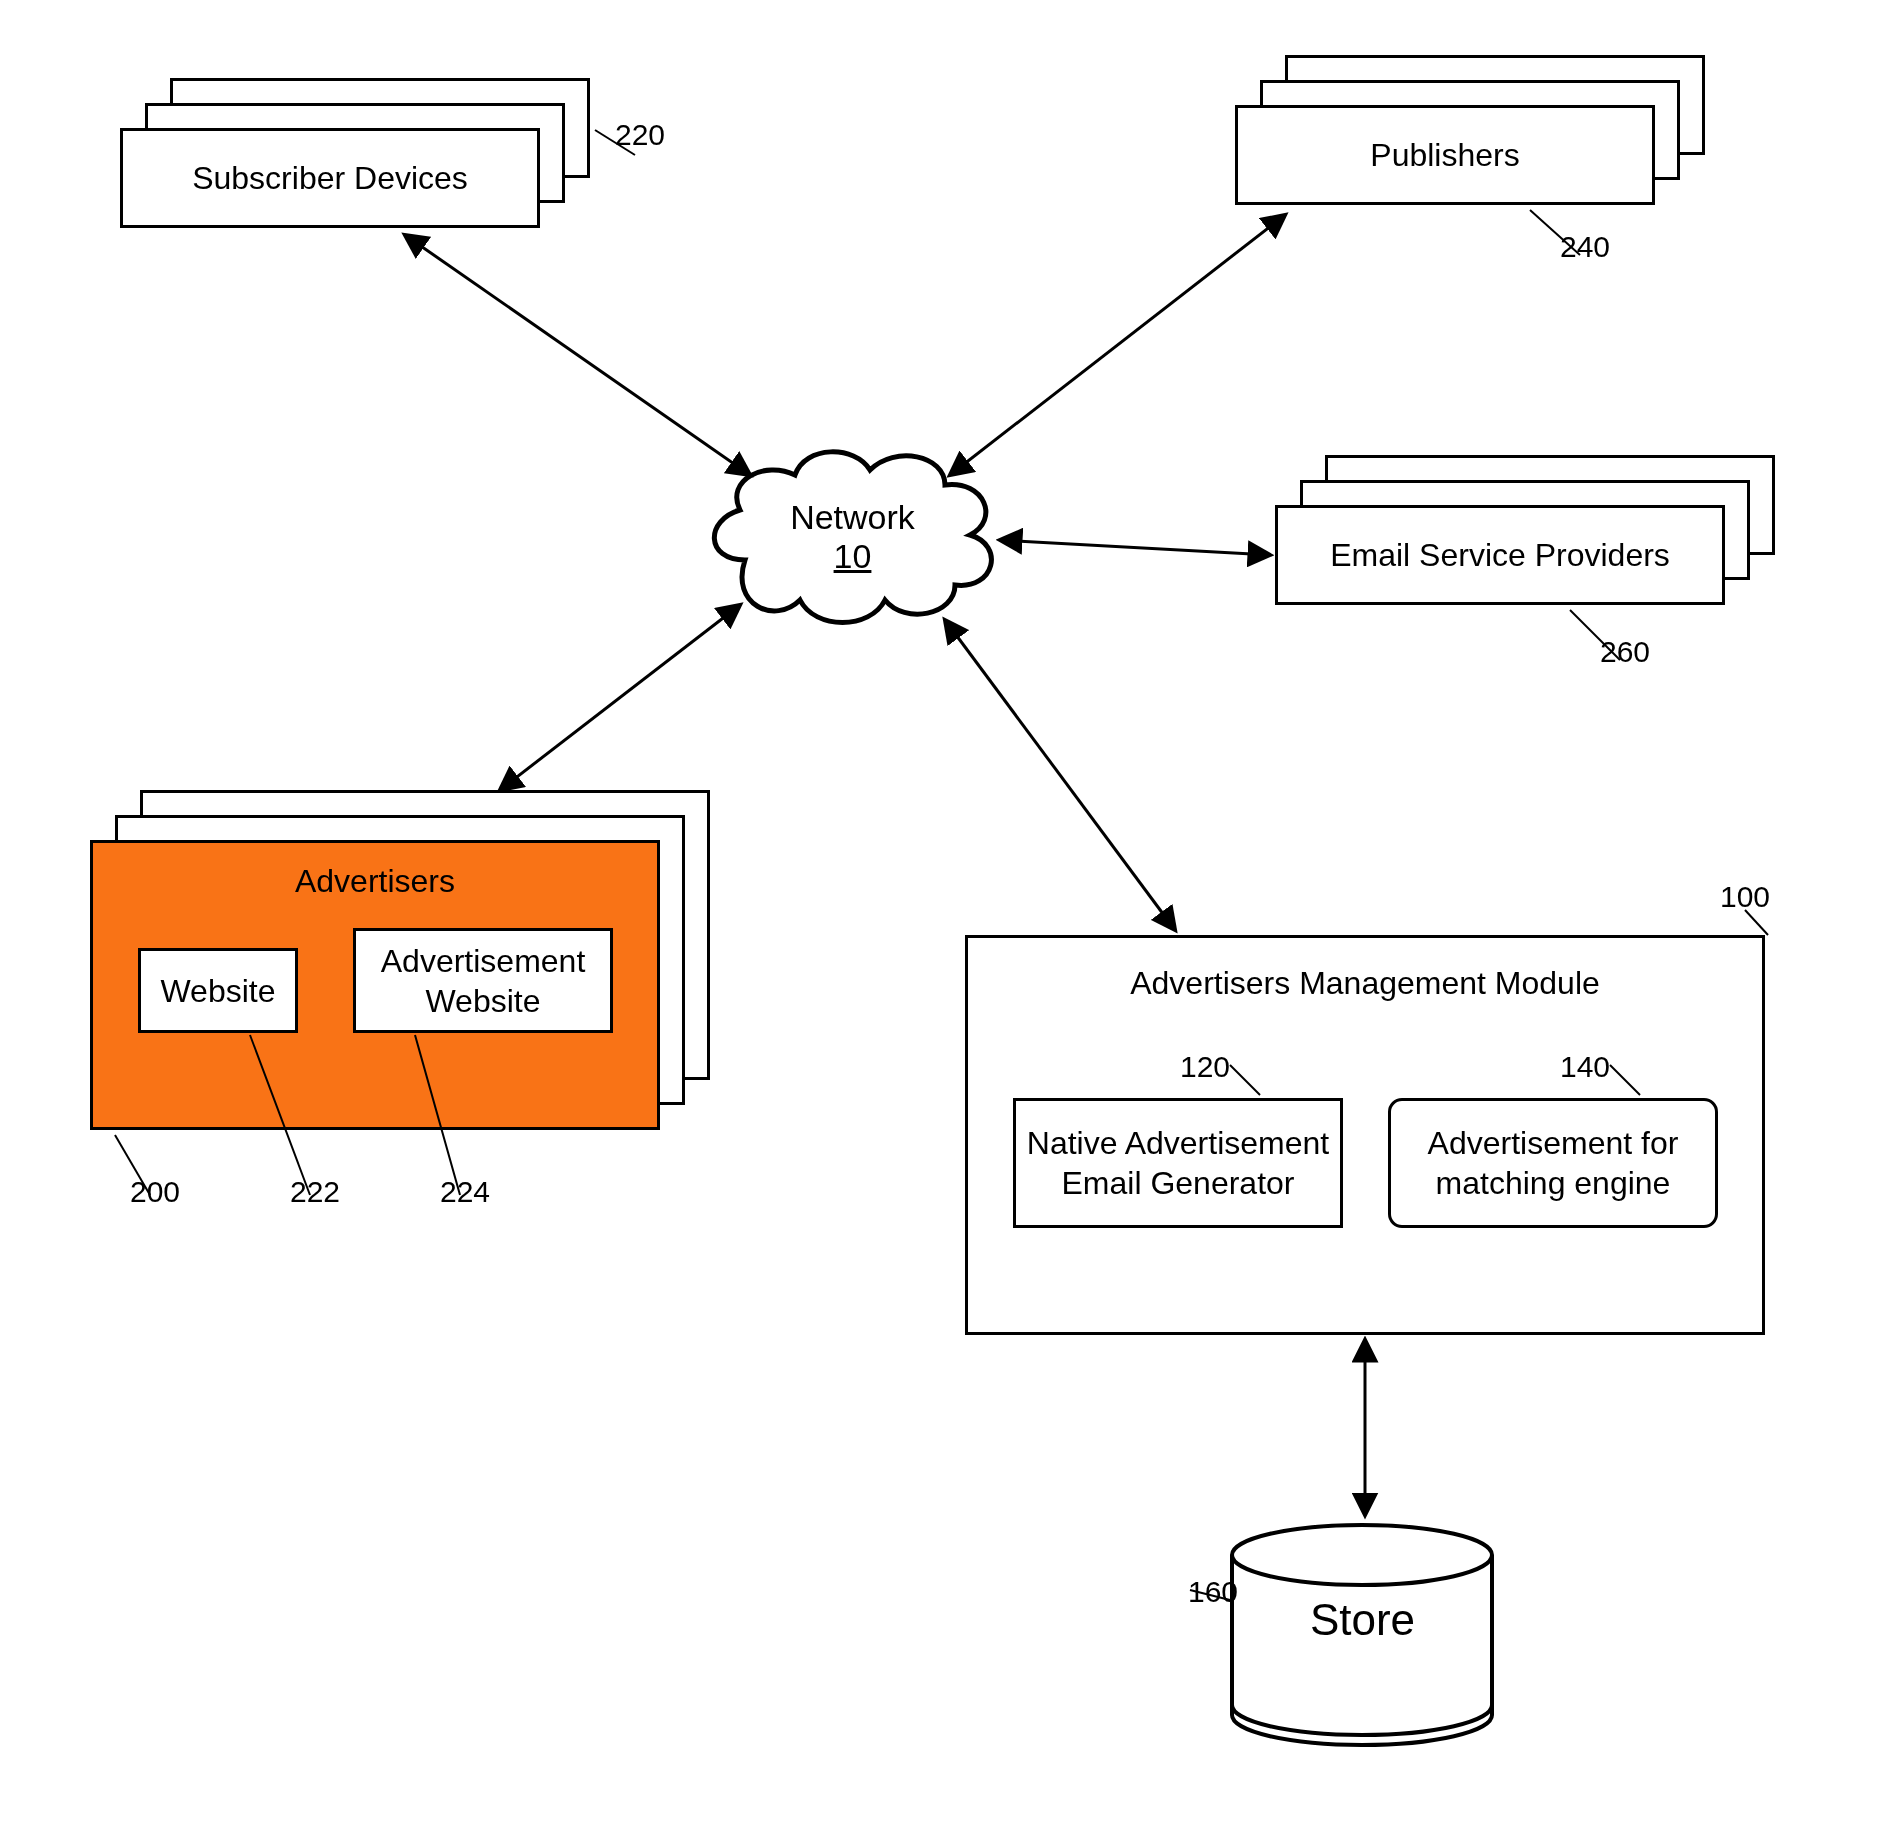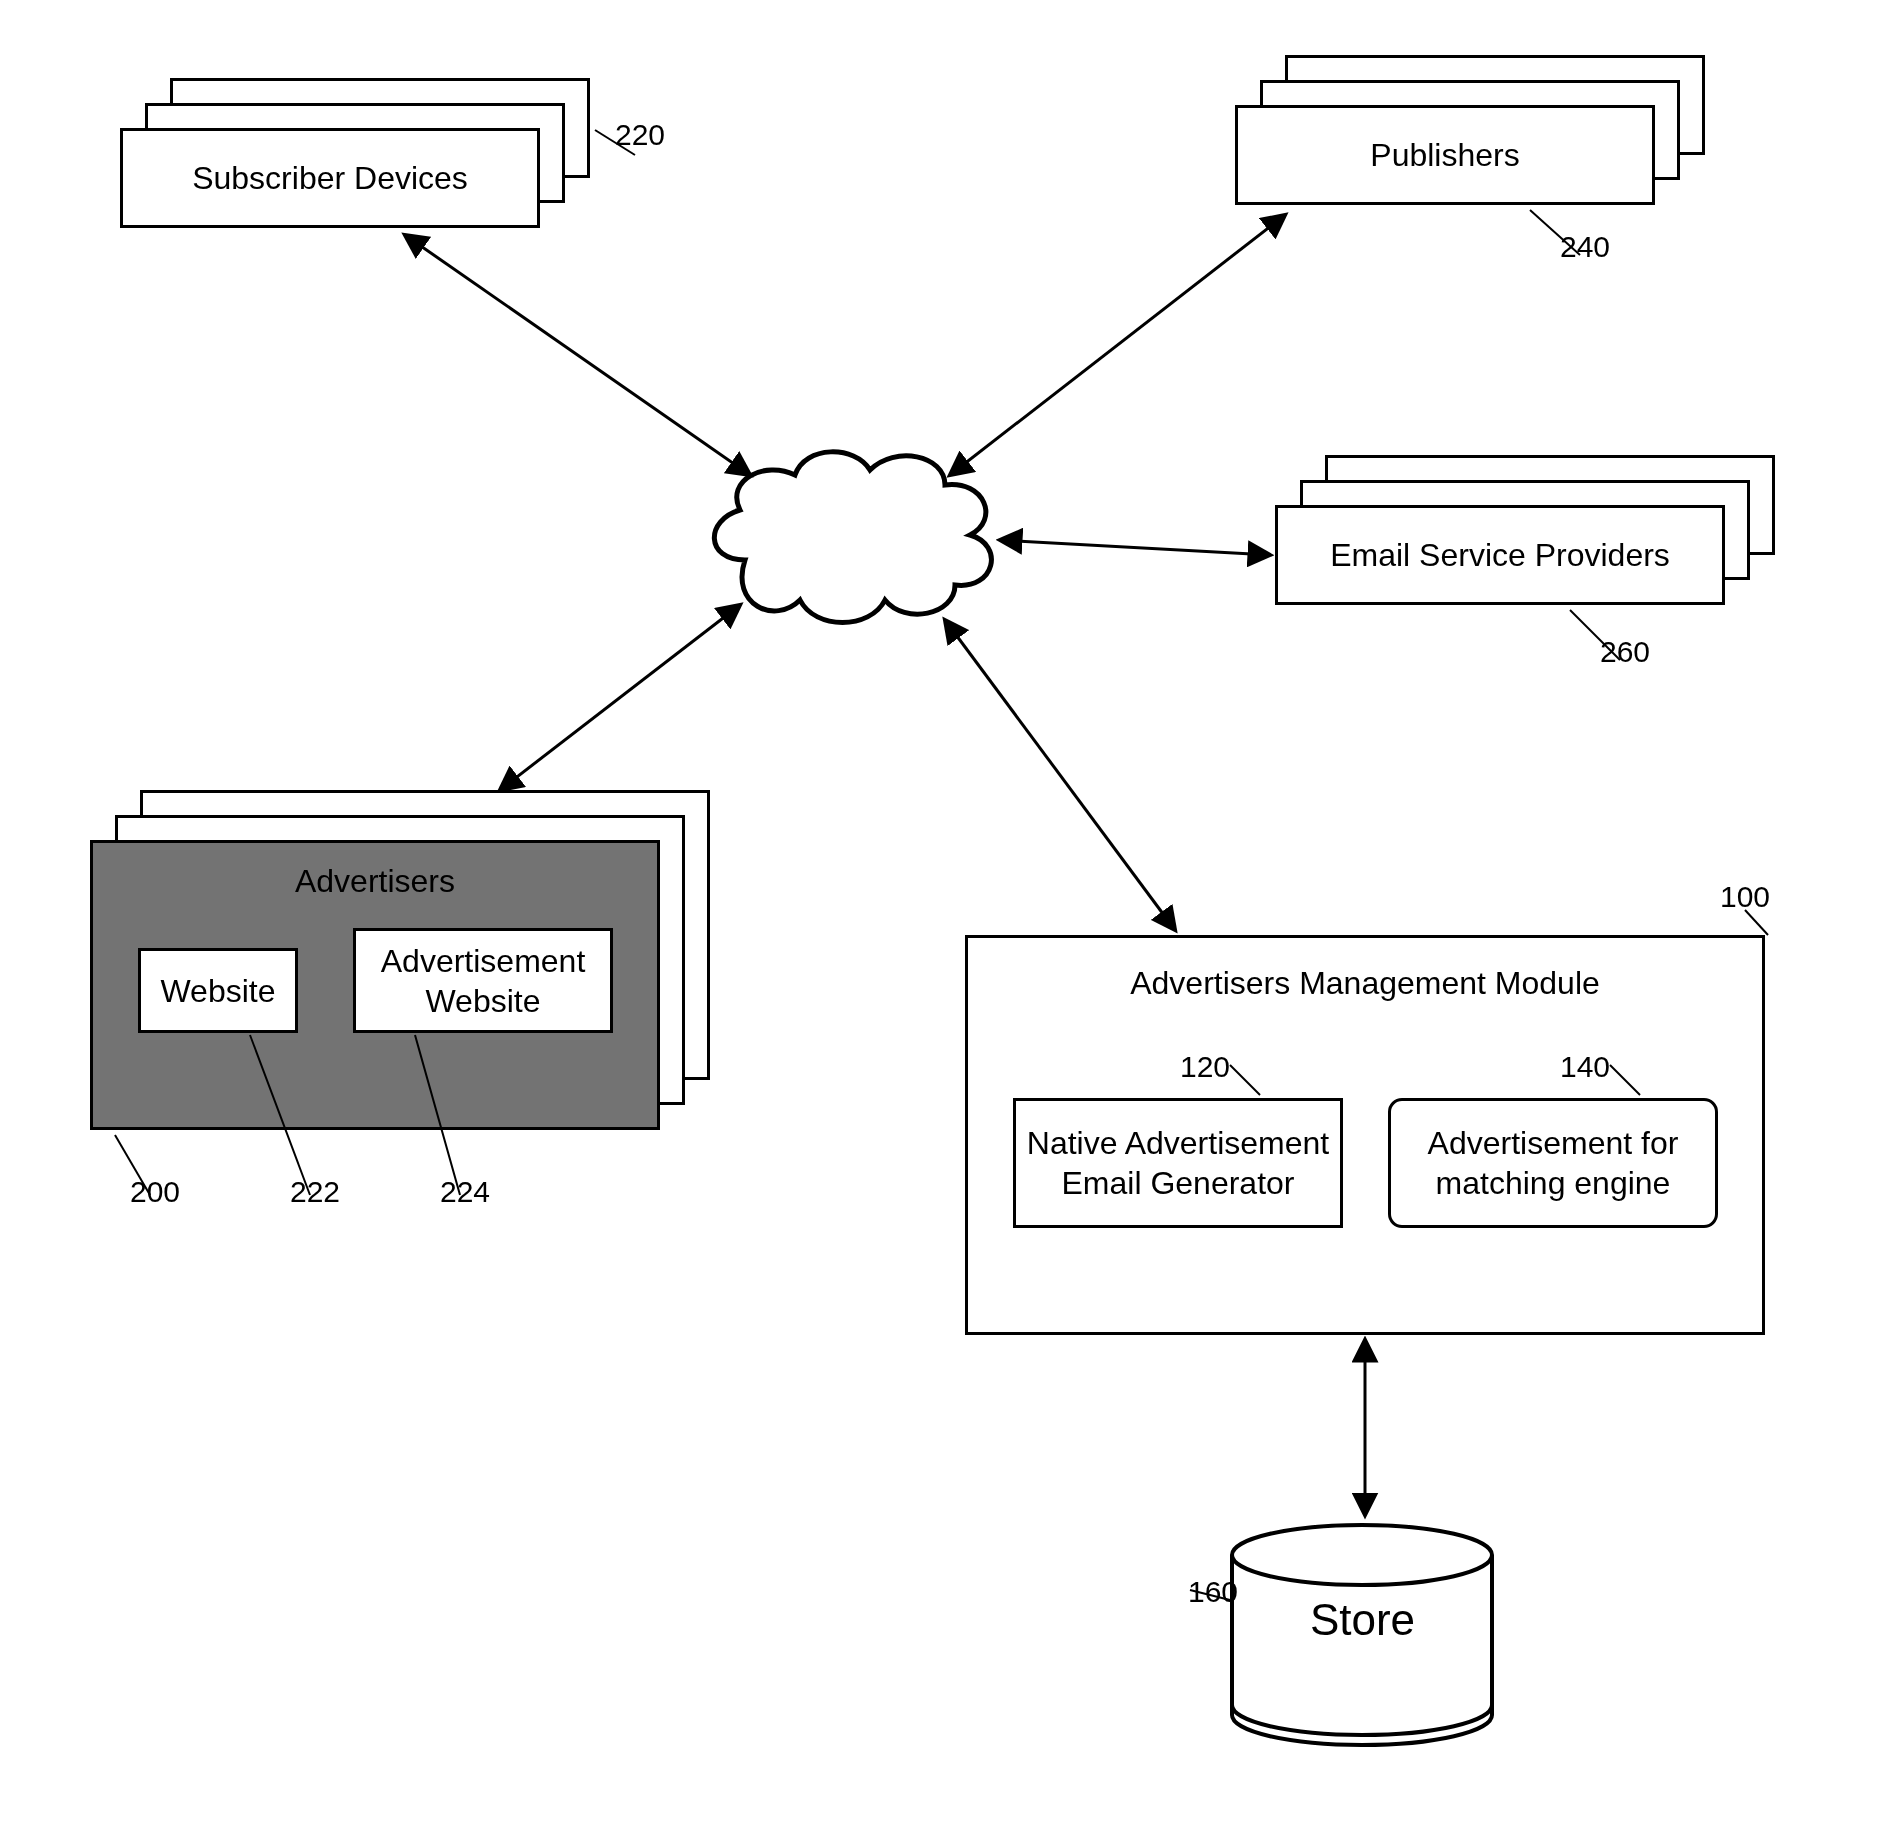--- a/index.html
+++ b/index.html
@@ -106,26 +106,30 @@
                C 10 130 10 90 45 80
                C 30 50 70 30 100 45
                C 110 15 160 15 175 40
                C 200 15 250 25 250 55
                C 290 50 305 90 275 105
                C 310 115 300 160 260 155
                C 260 185 210 195 190 170
                C 175 200 120 200 105 170
                C 80 195 35 175 50 130 Z" fill="#fff" stroke="#000" stroke-width="5"></path>
     </svg>
+    <div class="network-label" style="top:68px; left:0;">
+      <div>Network</div>
+      <div class="network-num">10</div>
+    </div>
   </div>
 
   <div class="stack3" style="left:90px; top:790px;">
     <div class="layer" style="left:50px; top:0; width:570px; height:290px;"></div>
     <div class="layer" style="left:25px; top:25px; width:570px; height:290px;"></div>
-    <div class="layer" style="left:0; top:50px; width:570px; height:290px; background:#737373; border:3px solid #000;">
+    <div class="layer" style="left:0; top:50px; width:570px; height:290px; background:#f97316; border:3px solid #000;">
       <div class="label" style="top:20px; left:0; width:100%;">Advertisers</div>
       <div class="box" style="left:45px; top:105px; width:160px; height:85px;">
         <span>Website</span>
       </div>
       <div class="box" style="left:260px; top:85px; width:260px; height:105px;">
         <span>Advertisement Website</span>
       </div>
     </div>
   </div>
   <div class="ref" style="left:130px; top:1175px;">200</div>

